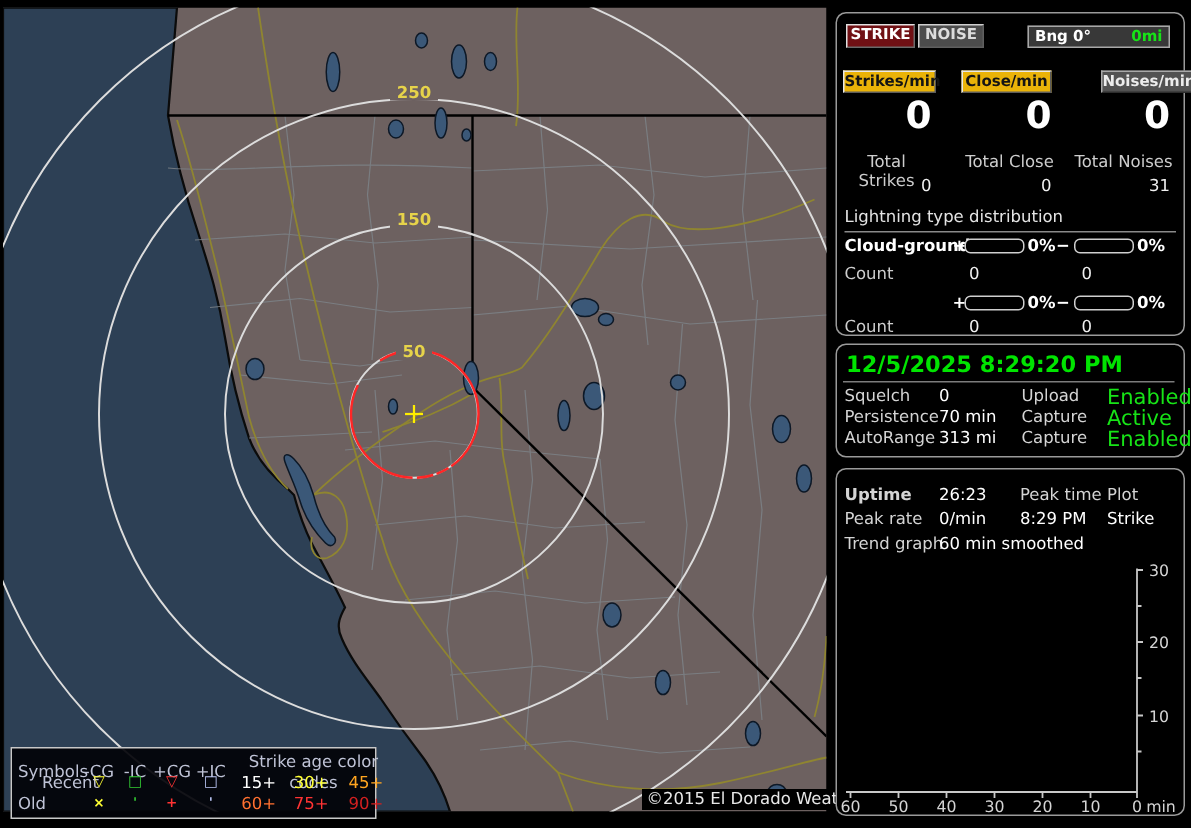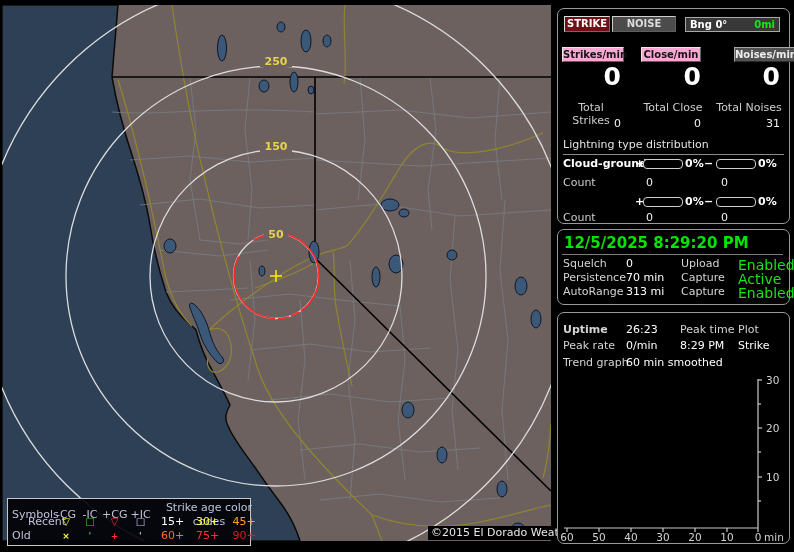--- a/index.html
+++ b/index.html
@@ -24,21 +24,21 @@
   
   #sidebar{position:absolute;left:556px;top:6px;width:236px;height:540px;}
   .panel{position:absolute;background:#000;border:1px solid #9a9a9a;border-radius:7px;box-sizing:border-box;}
   #panel1{left:1px;top:2px;width:233px;height:216px;}
   #panel2{left:1px;top:223px;width:233px;height:76px;}
   #panel3{left:1px;top:306px;width:233px;height:232px;}
   .btn{position:absolute;box-sizing:border-box;font-size:10px;font-weight:bold;
        text-align:center;border:1px solid;cursor:default;}
   .btn-strike{background:#701014;color:#fff;border-color:#e0e0e0 #6a6a6a #6a6a6a #e0e0e0;}
   .btn-noise{background:#4c4c4c;color:#dcdcdc;border-color:#cfcfcf #5f5f5f #5f5f5f #cfcfcf;}
-  .btn-rate{background:#f9a8d4;color:#141414;border-color:#e8e8e8 #5c5c5c #5c5c5c #e8e8e8;}
+  .btn-rate{background:#eab308;color:#141414;border-color:#e8e8e8 #5c5c5c #5c5c5c #e8e8e8;}
   .btn-rate-sel{background:#525252;color:#ececec;border-color:#a8a8a8 #2d2d2d #2d2d2d #a8a8a8;}
   .bngbar{position:absolute;left:127px;top:8px;width:95px;height:15px;background:#383838;
           border:1px solid #a8a8a8;box-sizing:border-box;font-size:10px;font-weight:bold;
           display:flex;justify-content:space-between;align-items:center;padding:0 4px;}
   .bngbar .bng-l{color:#fff;}
   .bngbar .bng-v{color:#17e417;}
   .bigzero{position:absolute;width:60px;font-size:25px;font-weight:bold;color:#fff;
            text-align:right;line-height:26px;}
   .tlabel{position:absolute;width:62px;font-size:11px;color:#cdcdcd;text-align:center;}
   .tvalue{position:absolute;width:60px;font-size:11px;color:#f0f0f0;text-align:right;}
@@ -190,21 +190,21 @@
       <span class="c" style="color:#d42020;">90+</span>
     </div>
   </div>
 
   <div id="copyright">©2015 El Dorado Weather</div>
 
   <div id="sidebar">
 
     <div id="panel1" class="panel">
       <div class="btn btn-strike" style="left:6px;top:7px;width:46px;height:16px;line-height:14px;">STRIKE</div>
-      <div class="btn btn-noise" style="left:54px;top:7px;width:64px;height:16px;line-height:14px;">NOISE</div>
+      <div class="btn btn-noise" style="left:54px;top:7px;width:44px;height:16px;line-height:14px;">NOISE</div>
       <div class="bngbar">
         <span class="bng-l">Bng 0°</span>
         <span class="bng-v">0mi</span>
       </div>
       <div class="btn btn-rate" style="left:4px;top:38px;width:62px;height:15px;line-height:13px;">Strikes/min</div>
       <div class="btn btn-rate" style="left:83px;top:38px;width:60px;height:15px;line-height:13px;">Close/min</div>
       <div class="btn btn-rate-sel" style="left:176px;top:38px;width:64px;height:15px;line-height:13px;">Noises/min</div>
       <div class="bigzero" style="left:3px;top:55px;">0</div>
       <div class="bigzero" style="left:83px;top:55px;">0</div>
       <div class="bigzero" style="left:162px;top:55px;">0</div>

